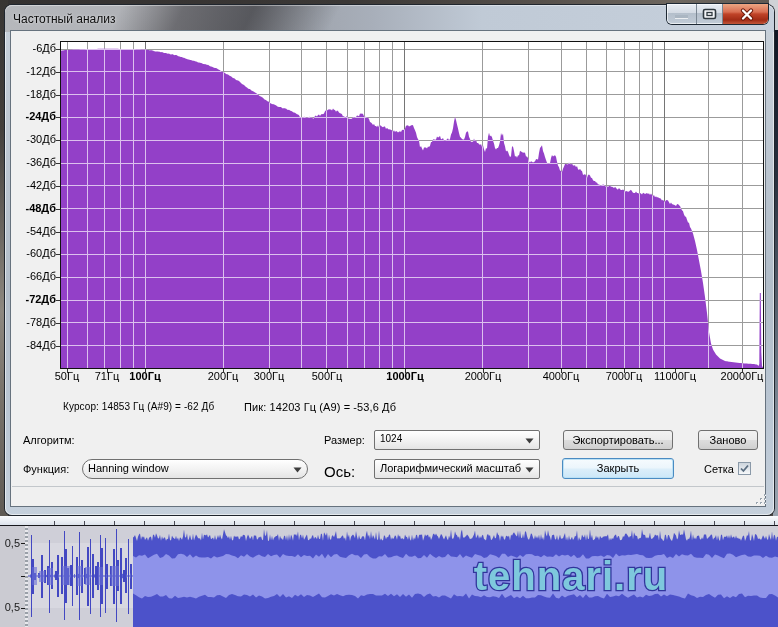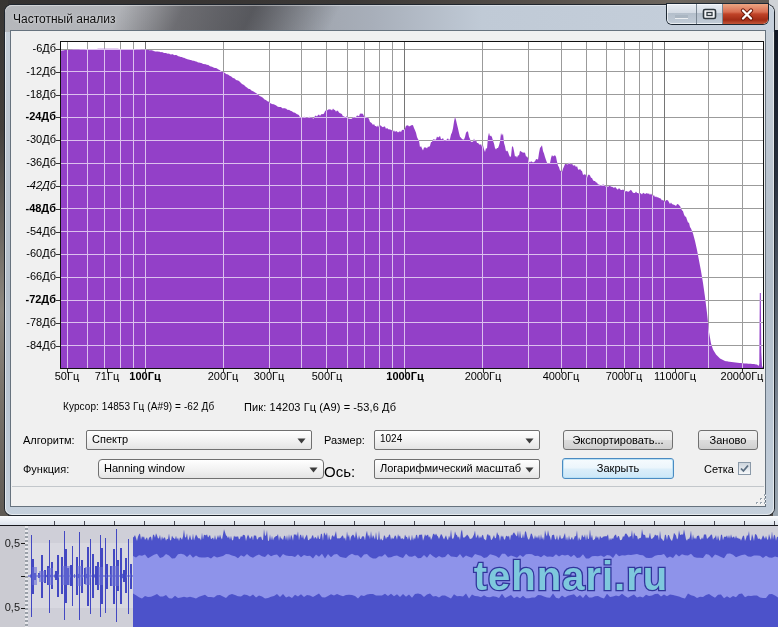--- a/index.html
+++ b/index.html
@@ -141,21 +141,21 @@
     <div style="position:absolute;right:722px;top:65px;width:52px;text-align:right;">-12Дб</div>
     <div style="position:absolute;left:56px;top:72px;width:4px;height:1px;background:#333"></div>
     <div style="position:absolute;right:722px;top:88px;width:52px;text-align:right;">-18Дб</div>
     <div style="position:absolute;left:56px;top:95px;width:4px;height:1px;background:#333"></div>
     <div style="position:absolute;right:722px;top:110px;width:52px;text-align:right;font-weight:bold;">-24Дб</div>
     <div style="position:absolute;left:56px;top:117px;width:4px;height:1px;background:#333"></div>
     <div style="position:absolute;right:722px;top:133px;width:52px;text-align:right;">-30Дб</div>
     <div style="position:absolute;left:56px;top:140px;width:4px;height:1px;background:#333"></div>
     <div style="position:absolute;right:722px;top:156px;width:52px;text-align:right;">-36Дб</div>
     <div style="position:absolute;left:56px;top:163px;width:4px;height:1px;background:#333"></div>
-    <div style="position:absolute;right:722px;top:179px;width:52px;text-align:right;font-style:italic;">-42Дб</div>
+    <div style="position:absolute;right:722px;top:179px;width:52px;text-align:right;">-42Дб</div>
     <div style="position:absolute;left:56px;top:186px;width:4px;height:1px;background:#333"></div>
     <div style="position:absolute;right:722px;top:202px;width:52px;text-align:right;font-weight:bold;">-48Дб</div>
     <div style="position:absolute;left:56px;top:209px;width:4px;height:1px;background:#333"></div>
     <div style="position:absolute;right:722px;top:225px;width:52px;text-align:right;">-54Дб</div>
     <div style="position:absolute;left:56px;top:232px;width:4px;height:1px;background:#333"></div>
     <div style="position:absolute;right:722px;top:247px;width:52px;text-align:right;">-60Дб</div>
     <div style="position:absolute;left:56px;top:254px;width:4px;height:1px;background:#333"></div>
     <div style="position:absolute;right:722px;top:270px;width:52px;text-align:right;">-66Дб</div>
     <div style="position:absolute;left:56px;top:277px;width:4px;height:1px;background:#333"></div>
     <div style="position:absolute;right:722px;top:293px;width:52px;text-align:right;font-weight:bold;padding-left:38px;">-72Дб</div>
@@ -184,37 +184,31 @@
     <div style="position:absolute;left:561px;top:369px;width:1px;height:4px;background:#333"></div>
     <div style="position:absolute;left:584px;top:370px;width:80px;text-align:center;">7000Гц</div>
     <div style="position:absolute;left:624px;top:369px;width:1px;height:4px;background:#333"></div>
     <div style="position:absolute;left:635px;top:370px;width:80px;text-align:center;">11000Гц</div>
     <div style="position:absolute;left:675px;top:369px;width:1px;height:4px;background:#333"></div>
     <div style="position:absolute;left:702px;top:370px;width:80px;text-align:center;">20000Гц</div>
     <div style="position:absolute;left:742px;top:369px;width:1px;height:4px;background:#333"></div>
 <div style="position:absolute;left:63px;top:401px;font-size:10px;letter-spacing:0.1px;white-space:nowrap">Курсор: 14853 Гц (A#9) = -62 Дб</div>
 <div style="position:absolute;left:244px;top:401px;font-size:11px;letter-spacing:0.1px;white-space:nowrap">Пик: 14203 Гц (A9) = -53,6 Дб</div>
 <div style="position:absolute;left:23px;top:434px;font-size:11px;white-space:nowrap">Алгоритм:</div>
-    <div style="position:absolute;left:86px;top:430px;width:226px;height:20px;border:1px solid #707070;border-radius:2px;background:linear-gradient(#ffffff,#f0f0f0 60%,#e4e4e4);box-sizing:border-box">
-<div style="position:absolute;left:5px;top:2px;font-size:11px;color:#000">Спектр</div>
-<svg style="position:absolute;right:5px;top:7px" width="9" height="6" viewBox="0 0 9 6">
-        <path d="M0.5 0.5 L8.5 0.5 L4.5 5.5 Z" fill="#3c3c3c"></path>
-      </svg>
-    </div>
     <div style="position:absolute;left:324px;top:434px;font-size:11px;white-space:nowrap">Размер:</div>
     <div style="position:absolute;left:374px;top:430px;width:166px;height:20px;border:1px solid #707070;border-radius:2px;background:linear-gradient(#ffffff,#f0f0f0 60%,#e4e4e4);box-sizing:border-box">
 <div style="position:absolute;left:5px;top:2px;font-size:10px;color:#000">1024</div>
 <svg style="position:absolute;right:5px;top:7px" width="9" height="6" viewBox="0 0 9 6">
         <path d="M0.5 0.5 L8.5 0.5 L4.5 5.5 Z" fill="#3c3c3c"></path>
       </svg>
     </div>
     <div style="position:absolute;left:563px;top:430px;width:110px;height:20px;border:1px solid #707070;background:linear-gradient(#f2f2f2,#ebebeb 48%,#dddddd 52%,#cfcfcf);border-radius:3px;box-sizing:border-box;text-align:center;font-size:11px;color:#000;line-height:18px">Экспортировать...</div>
     <div style="position:absolute;left:698px;top:430px;width:60px;height:20px;border:1px solid #707070;background:linear-gradient(#f2f2f2,#ebebeb 48%,#dddddd 52%,#cfcfcf);border-radius:3px;box-sizing:border-box;text-align:center;font-size:11px;color:#000;line-height:18px">Заново</div>
     <div style="position:absolute;left:23px;top:463px;font-size:11px;white-space:nowrap">Функция:</div>
-    <div style="position:absolute;left:98px;top:459px;width:226px;height:20px;border:1px solid #707070;border-radius:4px;background:linear-gradient(#ffffff,#f0f0f0 60%,#e4e4e4);box-sizing:border-box">
+    <div style="position:absolute;left:82px;top:459px;width:226px;height:20px;border:1px solid #707070;border-radius:10px;background:linear-gradient(#ffffff,#f0f0f0 60%,#e4e4e4);box-sizing:border-box">
 <div style="position:absolute;left:5px;top:2px;font-size:11px;color:#000">Hanning window</div>
 <svg style="position:absolute;right:5px;top:7px" width="9" height="6" viewBox="0 0 9 6">
         <path d="M0.5 0.5 L8.5 0.5 L4.5 5.5 Z" fill="#3c3c3c"></path>
       </svg>
     </div>
     <div style="position:absolute;left:324px;top:463px;font-size:15px;white-space:nowrap">Ось:</div>
     <div style="position:absolute;left:374px;top:459px;width:166px;height:20px;border:1px solid #707070;border-radius:2px;background:linear-gradient(#ffffff,#f0f0f0 60%,#e4e4e4);box-sizing:border-box">
 <div style="position:absolute;left:5px;top:2px;font-size:11px;color:#000">Логарифмический масштаб</div>
 <svg style="position:absolute;right:5px;top:7px" width="9" height="6" viewBox="0 0 9 6">
         <path d="M0.5 0.5 L8.5 0.5 L4.5 5.5 Z" fill="#3c3c3c"></path>

